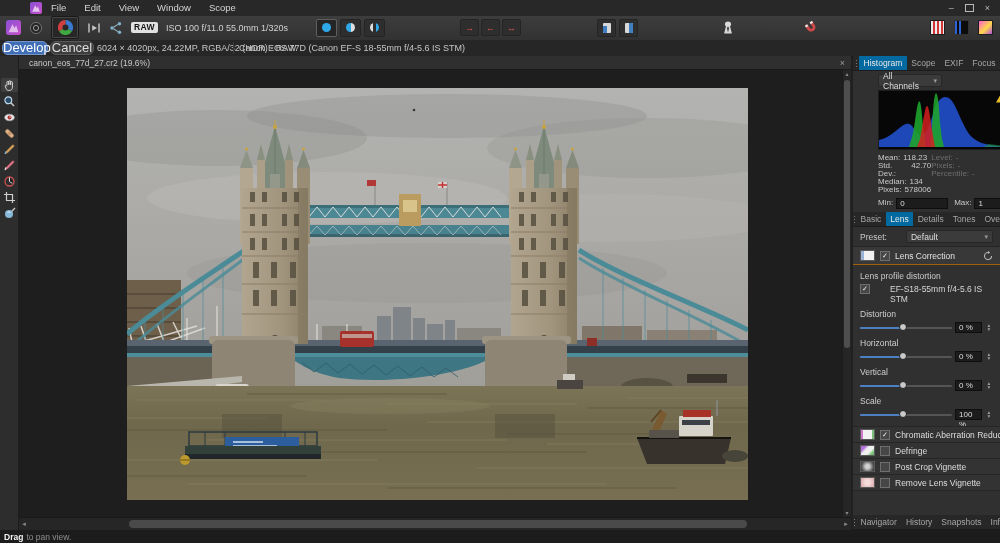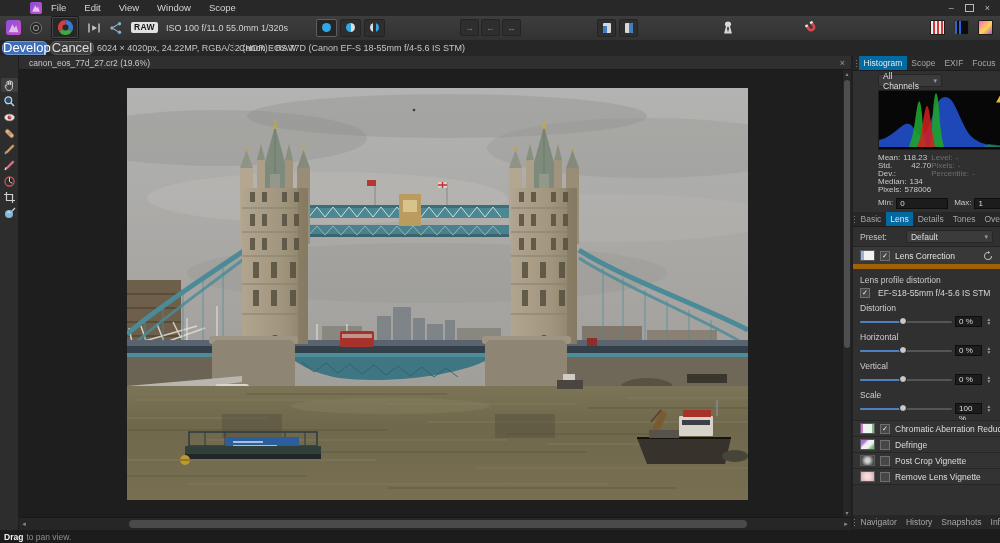--- a/index.html
+++ b/index.html
@@ -82,33 +82,33 @@
   .dimcol .stat{color:#6d6d6d}
   .minmax{display:flex;align-items:flex-start;margin-top:4px;gap:3px;font-size:8px;color:#c9c9c9}
   .tinput{height:11px;background:#1c1c1c;border:1px solid #0e0e0e;color:#dddddd;font-size:8px;padding:0 3px;font-family:inherit;box-sizing:border-box}
   #minIn{width:52px}
   #maxIn{width:32px}
   .spacer{flex:1}
 
   .adjsec{flex:1;display:flex;flex-direction:column;overflow:hidden}
   .presetrow{display:flex;align-items:center;gap:19px;padding:3px 7px;font-size:8.5px;color:#c9c9c9}
   .presetrow .dropdown{flex:1;justify-content:space-between}
-  .lenshdr{height:17px;background:#383838;border-top:1px solid #252525;border-bottom:5px solid #a16207;display:flex;align-items:center;gap:5px;padding:0 7px;flex:none}
+  .lenshdr{height:17px;background:#383838;border-top:1px solid #252525;border-bottom:1px solid #a16207;display:flex;align-items:center;gap:5px;padding:0 7px;flex:none}
   .thumb{width:15px;height:11px;border:1px solid #5a5a5a;flex:none;box-sizing:border-box}
   .thumb.lens{background:linear-gradient(90deg,#9ab4d8 0 3px,#f2f2f2 3px)}
   .thumb.car{background:linear-gradient(90deg,#cf7ad0 0 2px,#f2f2f2 2px 11px,#7ac07a 11px)}
   .thumb.defr{background:linear-gradient(135deg,#b070d8 0 22%,#f0f0f0 40% 65%,#70c070 85%)}
   .thumb.vign{background:radial-gradient(circle,#f4dcdc 30%,#d8a4a4)}
   .thumb.post{background:radial-gradient(circle,#d0d0d0 25%,#474747 80%)}
   .cb{width:8px;height:8px;background:#474747;border:1px solid #6f6f6f;flex:none;font-size:7px;line-height:8px;text-align:center;color:#efefef}
   .hlbl{font-size:8.5px;color:#e2e2e2}
   .reset{margin-left:auto;line-height:0}
   .adjbody{padding:4px 7px 0 7px;font-size:8.5px}
   .subhead{color:#c9c9c9;margin-top:2px}
-  .profrow{display:flex;gap:8px;align-items:center;margin-top:3px;color:#d6d6d6}
+  .profrow{display:flex;gap:20px;align-items:flex-start;margin-top:3px;color:#d6d6d6}
   .sgroup{margin-top:5px}
   .slbl{color:#cfcfcf}
   .slrow{display:flex;align-items:center;margin-top:2px;gap:3px;height:12px}
   .track{position:relative;flex:1;height:9px}
   .track .line{position:absolute;top:4px;left:0;right:0;height:2px;background:#555555;border-radius:1px}
   .track .fill{position:absolute;top:4px;left:0;width:47%;height:2px;background:#4d7fc3;border-radius:1px}
   .knob{position:absolute;top:.5px;left:47%;width:8px;height:8px;margin-left:-4px;border-radius:50%;background:#c9c9c9;border:1px solid #1f1f1f;box-sizing:border-box}
   .val{width:27px;height:11px;background:#1c1c1c;border:1px solid #0e0e0e;color:#dddddd;font-size:8px;line-height:10px;padding:0 3px;flex:none;box-sizing:border-box}
   .stepper{display:flex;flex-direction:column;width:8px;flex:none;color:#9c9c9c;font-size:5.5px;line-height:4.5px;text-align:center}
   .togglelist{margin-top:6px;border-top:1px solid #262626;flex:none}

